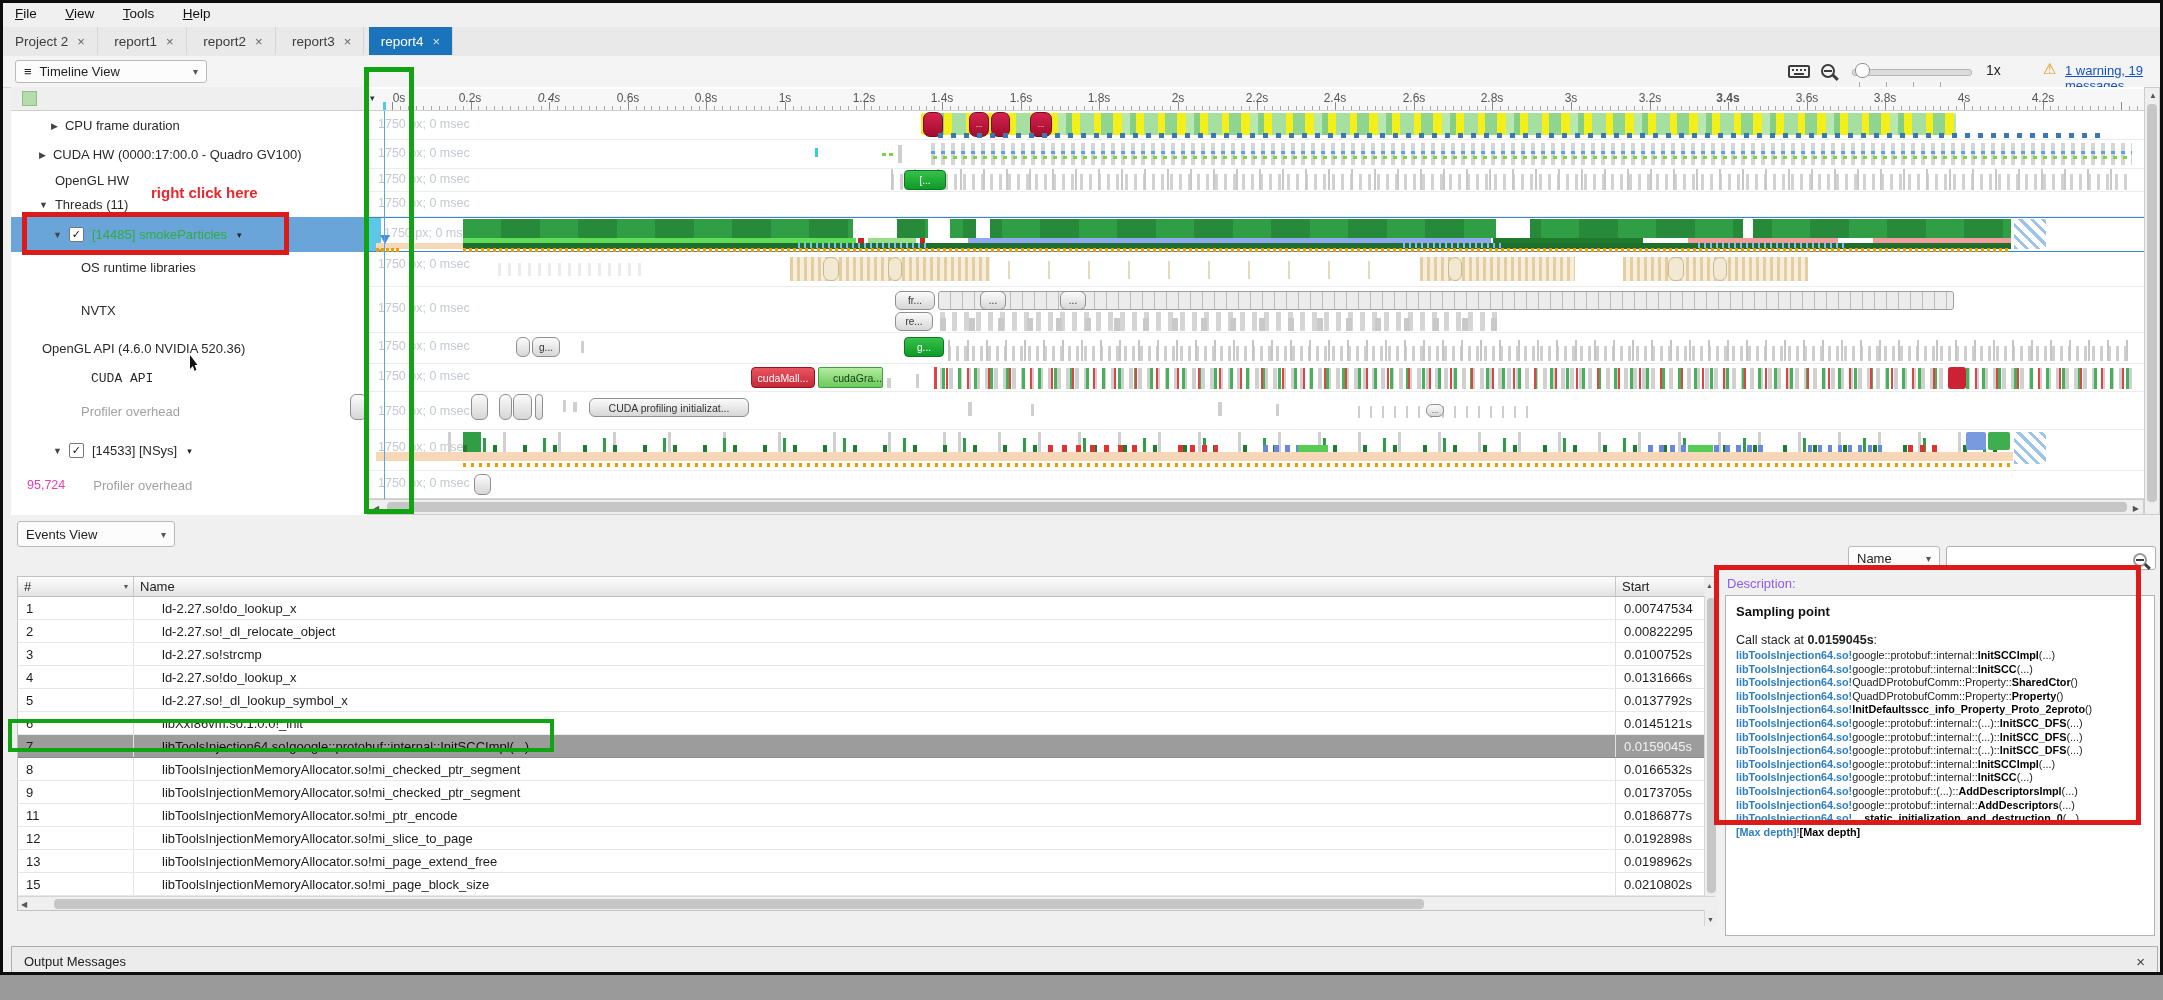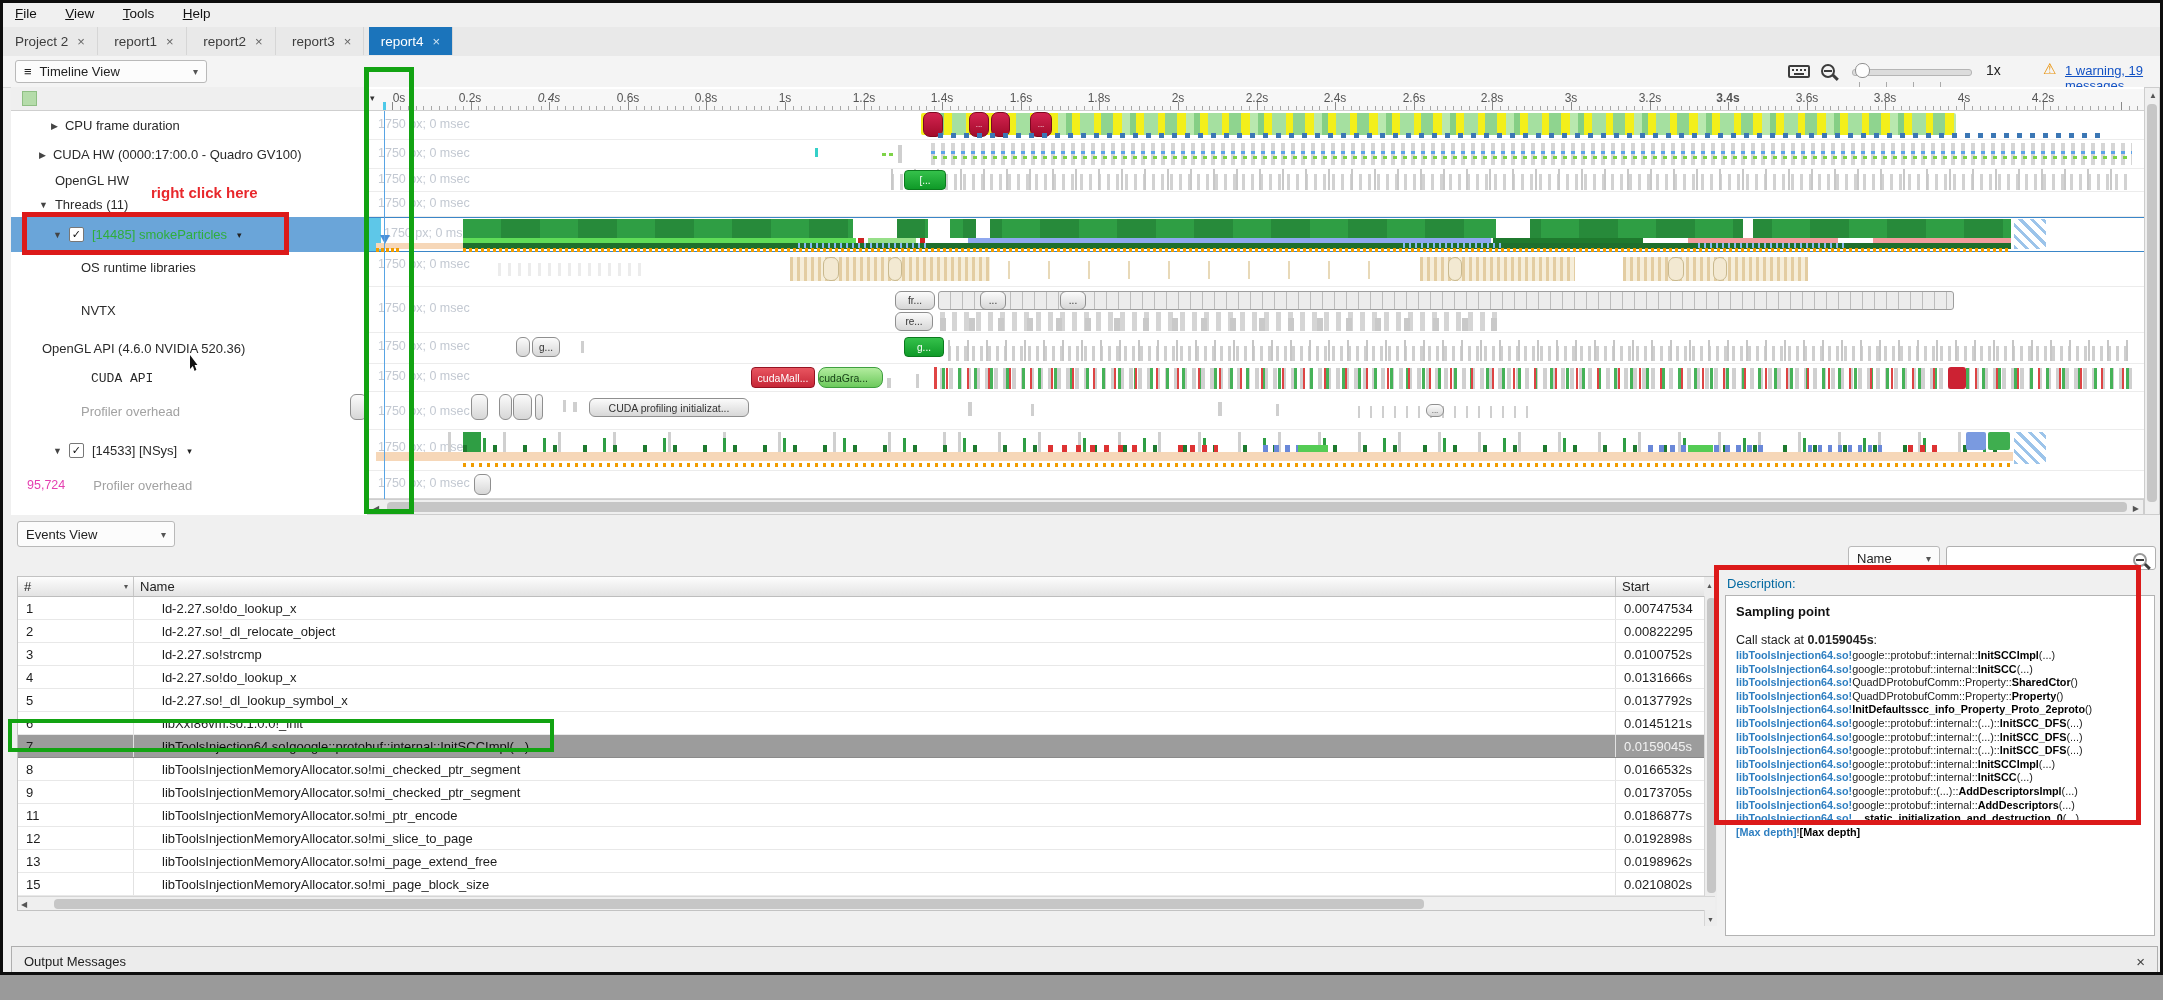--- a/index.html
+++ b/index.html
@@ -45,21 +45,21 @@
   .tl-chart{position:absolute;left:365px;top:84px;width:1776px;height:428px;background:#fff;}
   .ruler{position:absolute;left:0;top:2px;width:1776px;height:22px;background:#f7f7f7;border-bottom:1px solid #cfcfcf;box-sizing:border-box;}
   .ruler .lbl{position:absolute;top:2px;transform:translateX(-50%);font-size:12px;color:#555;}
   .ruler .minor{position:absolute;left:24px;right:0;bottom:0;height:4px;background:repeating-linear-gradient(90deg,#a8a8a8 0 1px,transparent 1px 7.86px);}
   .ruler .major{position:absolute;left:24px;right:0;bottom:0;height:8px;background:repeating-linear-gradient(90deg,#8a8a8a 0 1px,transparent 1px 78.6px);}
   .crow{position:absolute;left:0;width:1776px;border-bottom:1px solid #ececec;box-sizing:border-box;}
   .ghost{position:absolute;left:10px;font-size:12.5px;color:#c3c9d2;white-space:nowrap;}
   .gblk{position:absolute;background:linear-gradient(#fbfbfb,#d7d7d7);border:1px solid #8f8f8f;border-radius:6px;color:#333;font-size:10px;display:flex;align-items:center;justify-content:center;overflow:hidden;white-space:nowrap;box-sizing:border-box;}
   .greenblk{position:absolute;background:linear-gradient(#35c14b,#0f9a28);border:1px solid #0b7a1e;border-radius:4px;color:#fff;font-size:10px;display:flex;align-items:center;justify-content:center;overflow:hidden;box-sizing:border-box;}
   .redblk{position:absolute;background:linear-gradient(#e85560,#c62737);border:1px solid #951322;border-radius:4px;color:#fff;font-size:10.5px;display:flex;align-items:center;justify-content:center;overflow:hidden;box-sizing:border-box;}
-  .ltgreenblk{position:absolute;background:linear-gradient(#b2ec9e,#6cc95c);border:1px solid #3f9f3f;border-radius:8px;color:#143d14;font-size:10.5px;display:flex;align-items:center;justify-content:flex-start;overflow:hidden;box-sizing:border-box;}
+  .ltgreenblk{position:absolute;background:linear-gradient(#b2ec9e,#6cc95c);border:1px solid #3f9f3f;border-radius:2px;color:#143d14;font-size:10.5px;display:flex;align-items:center;justify-content:flex-end;overflow:hidden;box-sizing:border-box;}
   .crb{position:absolute;background:linear-gradient(#d32350,#a30b2b);border:1px solid #7e0820;border-radius:7px;color:#fff;font-size:8px;display:flex;align-items:center;justify-content:center;box-sizing:border-box;}
   .hatch{position:absolute;background:repeating-linear-gradient(45deg,#9cc4ea 0 3px,#ffffff 3px 8px);}
   .cursorline{position:absolute;width:1px;background:#58a4e4;}
   
   .sb{background:#efefef;border:1px solid #cdcdcd;box-sizing:border-box;}
   .sb-thumb{position:absolute;background:#c6c6c6;border-radius:4px;}
   .sb-arrow{position:absolute;font-size:8px;color:#555;}
   
   .dropbtn{position:absolute;background:#fcfcfc;border:1px solid #b9b9b9;border-radius:3px;font-size:13px;color:#222;display:flex;align-items:center;padding:0 8px;box-sizing:border-box;}
   .searchbox{position:absolute;background:#fff;border:1px solid #b0b0b0;border-radius:3px;box-sizing:border-box;}
@@ -514,21 +514,21 @@
       <div class="sb-thumb" style="left:2px;top:2px;width:9px;height:295px;"></div>
       <span class="sb-arrow" style="left:2px;bottom:3px;font-size:7px;">▼</span>
     </div>
 
     <div class="sb" style="position:relative;height:14px;border:none;border-top:1px solid #d5d5d5;">
       <span class="sb-arrow" style="left:3px;top:3px;">◀</span>
       <div class="sb-thumb" style="left:36px;top:2px;width:1370px;height:10px;"></div>
     </div>
   </div>
 
-  <div class="abs" style="left:1724px;top:573px;font-size:13px;color:#0369a1;">Description:</div>
+  <div class="abs" style="left:1724px;top:573px;font-size:13px;color:#8b5cf6;">Description:</div>
   <div class="descbox">
     <div style="font-size:13px;font-weight:bold;color:#111;margin-bottom:14px;">Sampling point</div>
     <div style="font-size:12.5px;color:#222;margin-bottom:2px;"><span>Call stack at </span><b>0.0159045s</b><span>:</span></div>
     <div class="cs-line"><span class="lib">libToolsInjection64.so!</span><span>google::protobuf::internal::</span><span class="fn">InitSCCImpl</span><span>(...)</span></div>
     <div class="cs-line"><span class="lib">libToolsInjection64.so!</span><span>google::protobuf::internal::</span><span class="fn">InitSCC</span><span>(...)</span></div>
     <div class="cs-line"><span class="lib">libToolsInjection64.so!</span><span>QuadDProtobufComm::Property::</span><span class="fn">SharedCtor</span><span>()</span></div>
     <div class="cs-line"><span class="lib">libToolsInjection64.so!</span><span>QuadDProtobufComm::Property::</span><span class="fn">Property</span><span>()</span></div>
     <div class="cs-line"><span class="lib">libToolsInjection64.so!</span><span></span><span class="fn">InitDefaultsscc_info_Property_Proto_2eproto</span><span>()</span></div>
     <div class="cs-line"><span class="lib">libToolsInjection64.so!</span><span>google::protobuf::internal::(...)::</span><span class="fn">InitSCC_DFS</span><span>(...)</span></div>
     <div class="cs-line"><span class="lib">libToolsInjection64.so!</span><span>google::protobuf::internal::(...)::</span><span class="fn">InitSCC_DFS</span><span>(...)</span></div>

